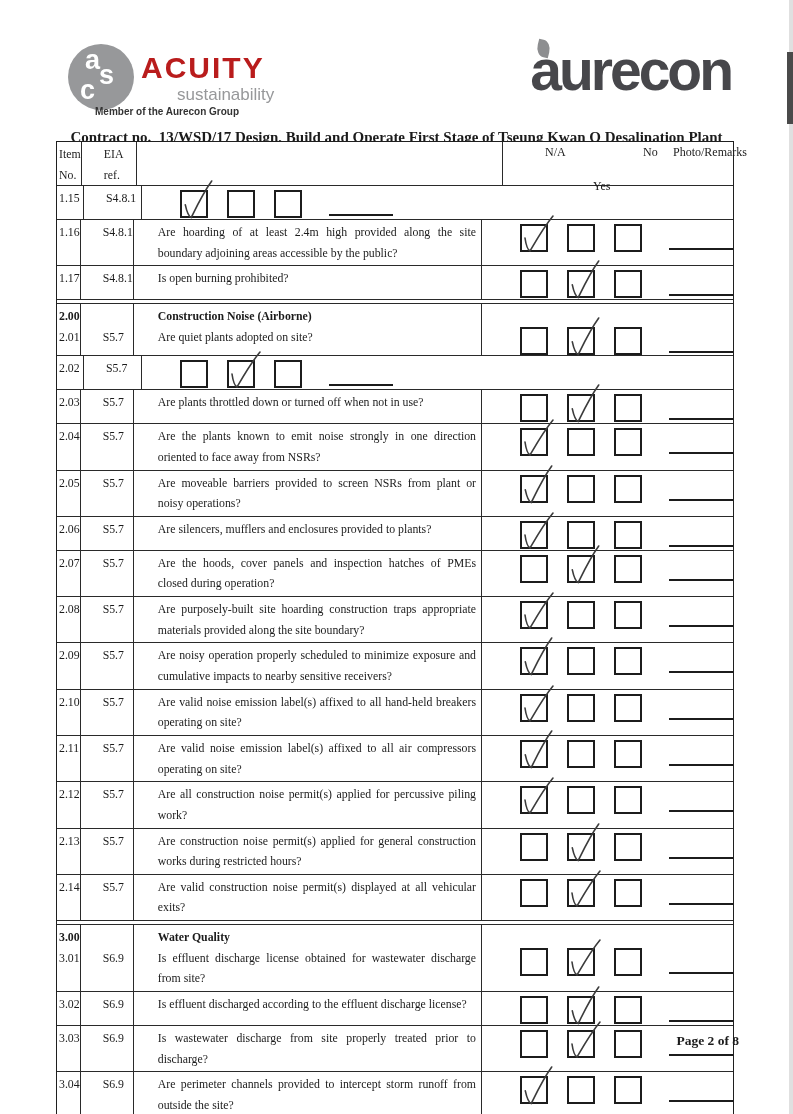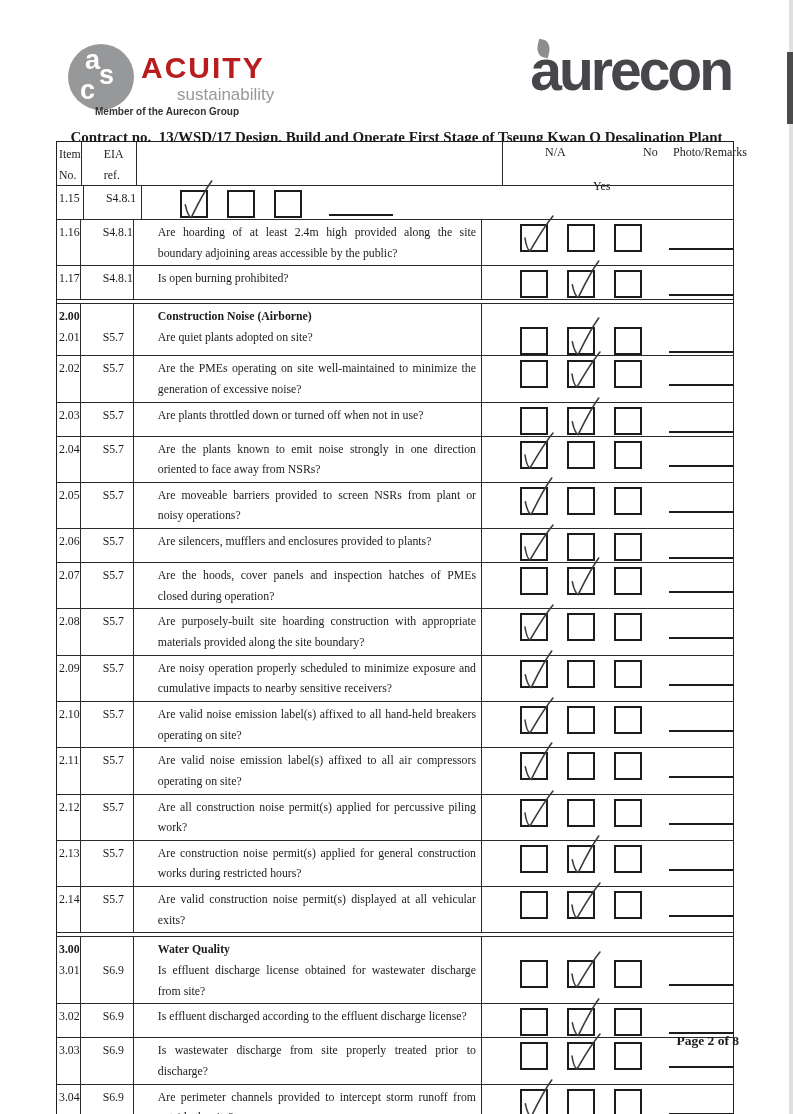--- a/index.html
+++ b/index.html
@@ -191,23 +191,20 @@
           </div>
         </div>
       </div>
       <div class="trow">
         <div class="cell c-item">
           <div>2.02</div>
         </div>
         <div class="cell c-eia">
           <div>S5.7</div>
         </div>
-        <div class="cell c-q">
-          <div class="q-text">Are the PMEs operating on site well-maintained to minimize the generation of excessive noise?</div>
-        </div>
         <div class="cell c-ans">
           <div class="boxes">
             <span class="cb"></span>
             <span class="cb">
               <svg class="tick" viewBox="0 0 42 46">
                 <path d="M8 27 C9 34 11 39 13 40 C16 35 26 17 36 5" fill="none" stroke="#3c3c3c" stroke-width="1.6" stroke-linecap="round"></path>
               </svg>
             </span>
             <span class="cb"></span>
             <span class="remark-line"></span>
@@ -330,21 +327,21 @@
         </div>
       </div>
       <div class="trow">
         <div class="cell c-item">
           <div>2.08</div>
         </div>
         <div class="cell c-eia">
           <div>S5.7</div>
         </div>
         <div class="cell c-q">
-          <div class="q-text">Are purposely-built site hoarding construction with appropriate materials provided along the site boundary?</div>
+          <div class="q-text">Are purposely-built site hoarding construction traps appropriate materials provided along the site boundary?</div>
         </div>
         <div class="cell c-ans">
           <div class="boxes">
             <span class="cb">
               <svg class="tick" viewBox="0 0 42 46">
                 <path d="M8 27 C9 34 11 39 13 40 C16 35 26 17 36 5" fill="none" stroke="#3c3c3c" stroke-width="1.6" stroke-linecap="round"></path>
               </svg>
             </span>
             <span class="cb"></span>
             <span class="cb"></span>

